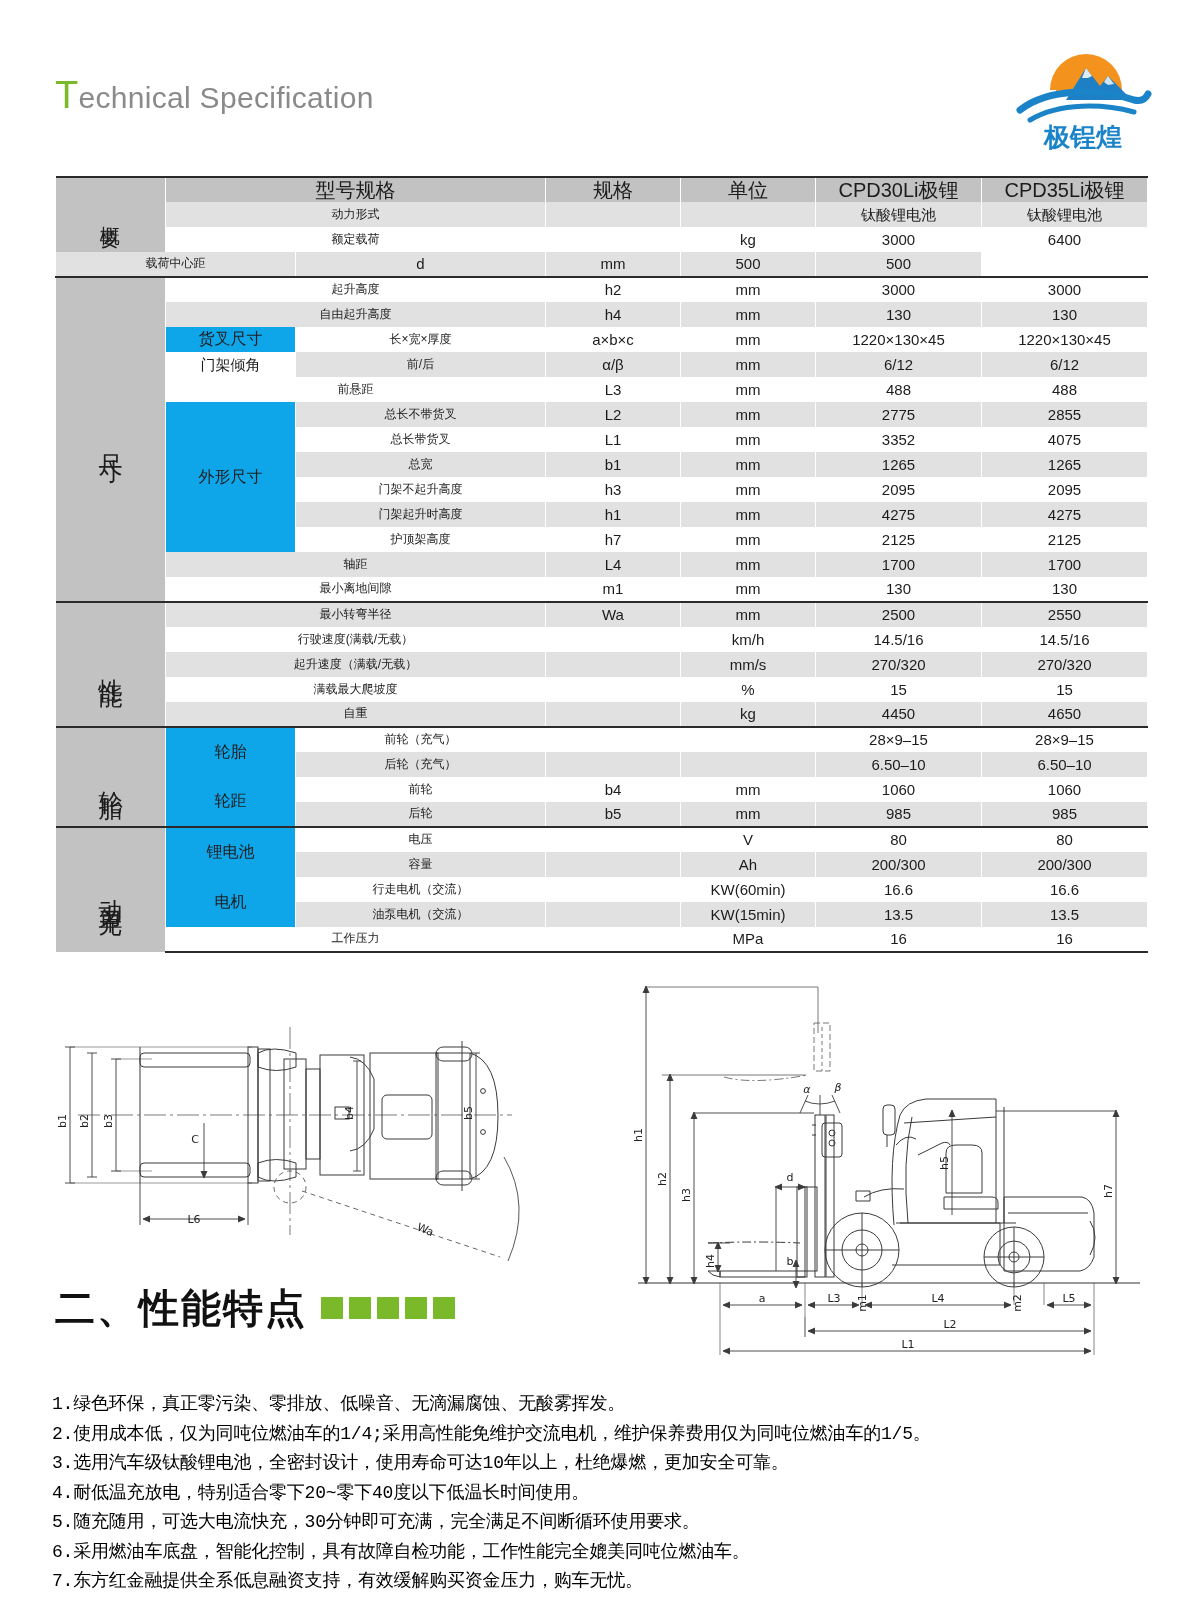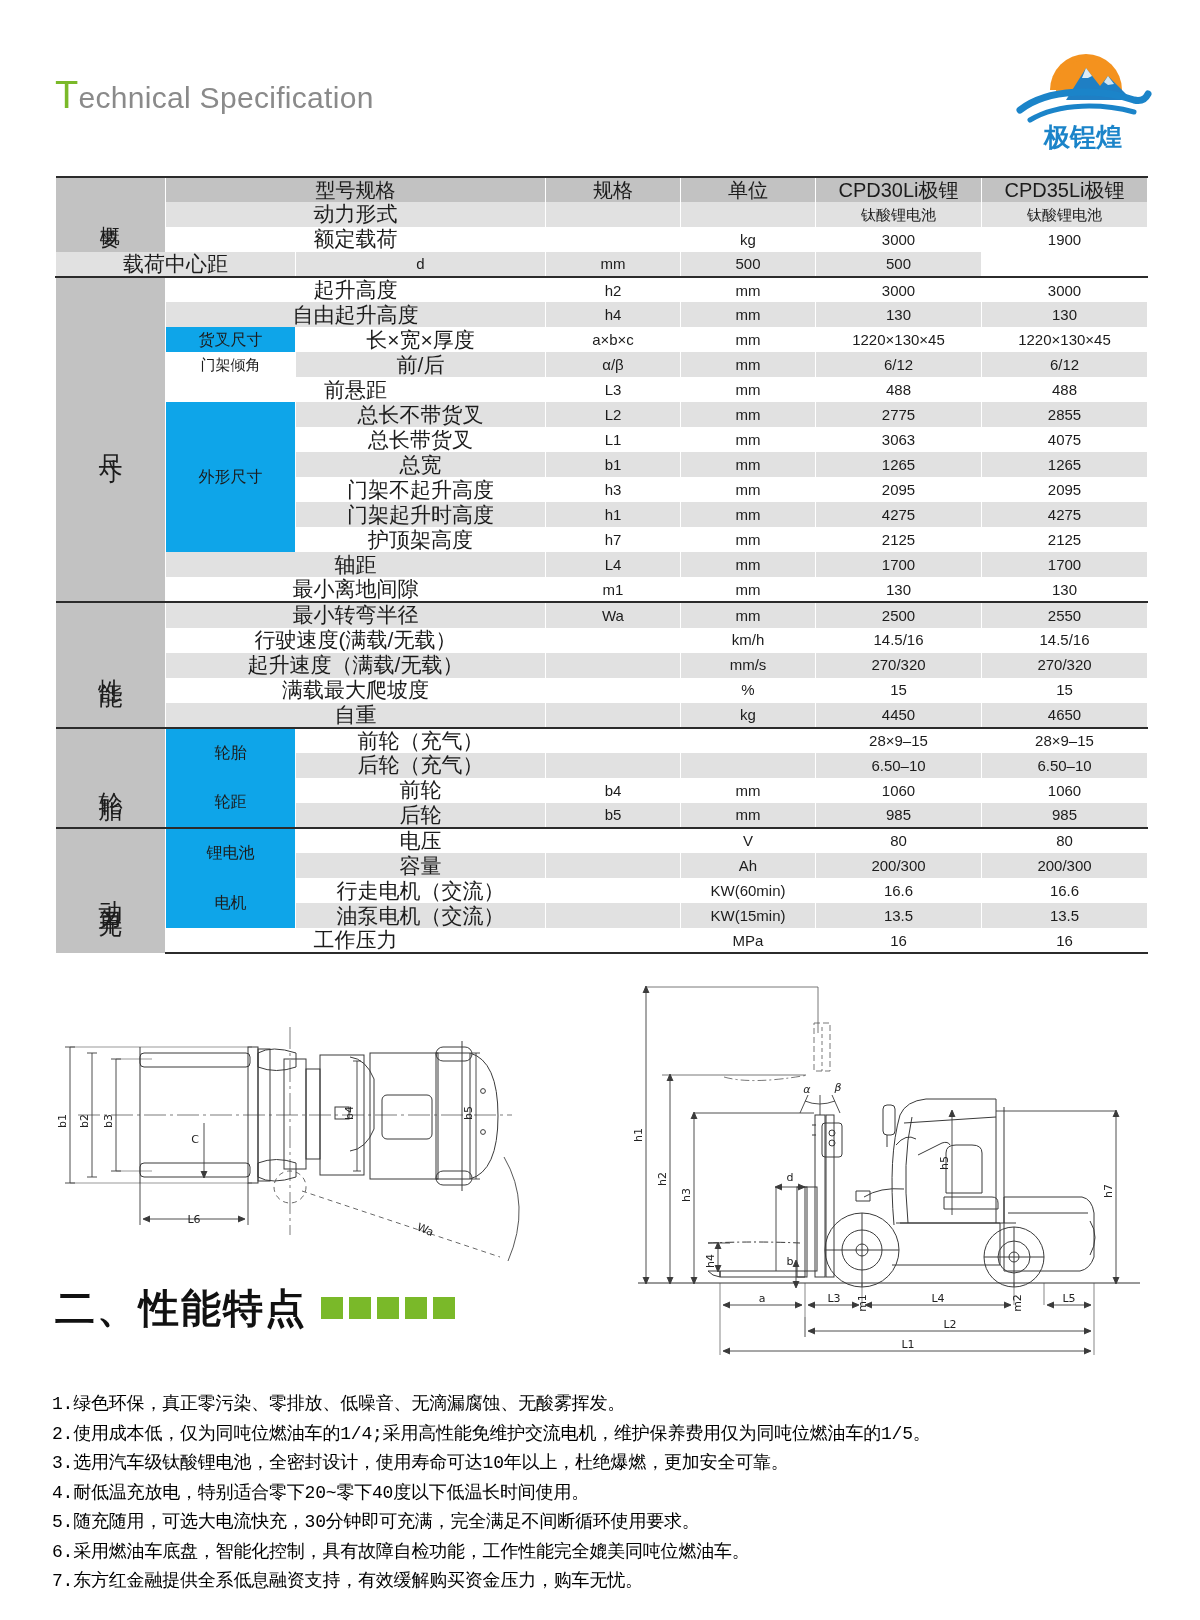--- a/index.html
+++ b/index.html
@@ -29,21 +29,21 @@
   table.spec { border-collapse:collapse; width:1092px; table-layout:fixed; font-size:15px; }
   table.spec td {
     border-left:1px solid #ffffff;
     border-right:1px solid #ffffff;
     padding:0; height:25px; text-align:center; vertical-align:middle;
     color:#1c1c1c; line-height:1.15;
   }
   .cat      { background:#c2c2c2; font-size:24px; font-weight:400; letter-spacing:5px; border-left:none !important; }
   .cat span { display:block; writing-mode:vertical-rl; text-orientation:upright; margin:0 auto; line-height:1.6; }
   .sub      { background:#0ea5e9; font-size:16px; }
-  .rowhead  { font-size:21px; }
+  .rowhead  { font-size:12px; }
   .shade    { background:#e1e1e1; }
   .plain    { background:#ffffff; }
   .hdrow td { background:#c2c2c2; font-size:20px; height:27px; }
   .sep-top  { border-top:2px solid #2b2b2b; }
 
   
   .draw-top  { position:absolute; left:52px;  top:995px;  width:520px;  height:290px; }
   .draw-side { position:absolute; left:600px; top:965px;  width:560px;  height:400px; }
   .draw-top svg, .draw-side svg { width:100%; height:100%; display:block; }
 
@@ -109,21 +109,21 @@
           <td class="shade"></td>
           <td class="shade"></td>
           <td class="shade">钛酸锂电池</td>
           <td class="shade">钛酸锂电池</td>
         </tr>
         <tr>
           <td class="plain rowhead" colspan="2">额定载荷</td>
           <td class="plain"></td>
           <td class="plain">kg</td>
           <td class="plain">3000</td>
-          <td class="plain">1900</td>
+          <td class="plain">6400</td>
         </tr>
         <tr>
           <td class="shade rowhead" colspan="2">载荷中心距</td>
           <td class="shade">d</td>
           <td class="shade">mm</td>
           <td class="shade">500</td>
           <td class="shade">500</td>
         </tr>
         <tr>
           <td class="cat sep-top" rowspan="13">
@@ -170,21 +170,21 @@
           <td class="shade rowhead">总长不带货叉</td>
           <td class="shade">L2</td>
           <td class="shade">mm</td>
           <td class="shade">2775</td>
           <td class="shade">2855</td>
         </tr>
         <tr>
           <td class="plain rowhead">总长带货叉</td>
           <td class="plain">L1</td>
           <td class="plain">mm</td>
-          <td class="plain">3063</td>
+          <td class="plain">3352</td>
           <td class="plain">4075</td>
         </tr>
         <tr>
           <td class="shade rowhead">总宽</td>
           <td class="shade">b1</td>
           <td class="shade">mm</td>
           <td class="shade">1265</td>
           <td class="shade">1265</td>
         </tr>
         <tr>

